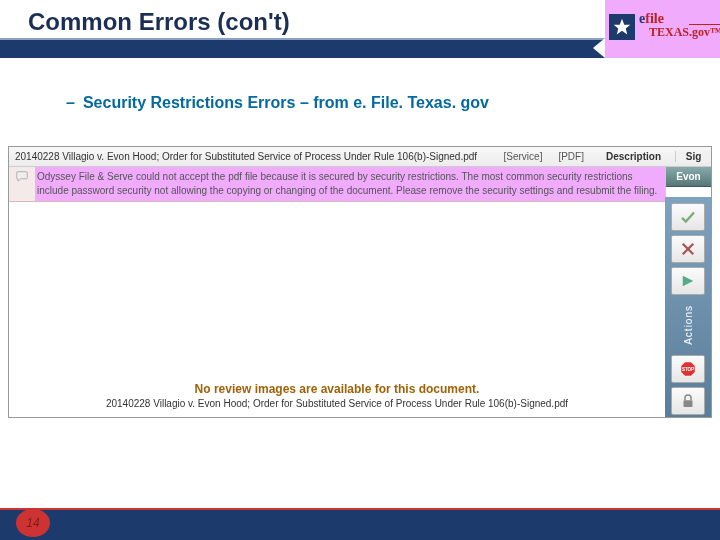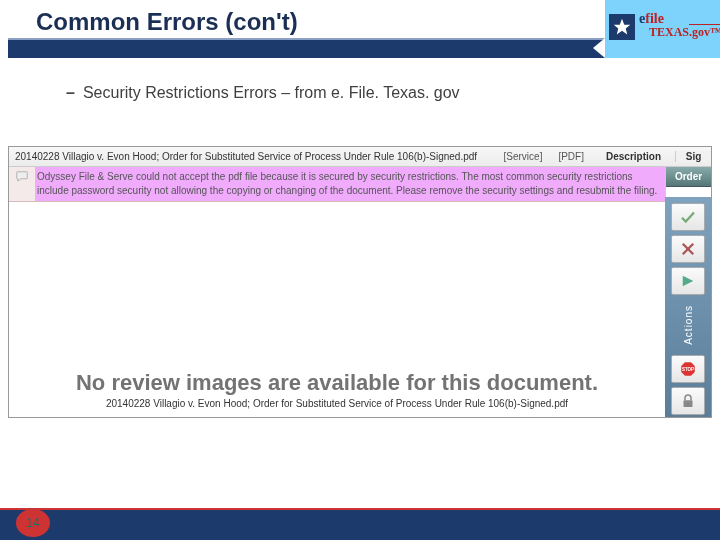--- a/index.html
+++ b/index.html
@@ -1,40 +1,40 @@
 <!DOCTYPE html>
 <html><head>
 <meta charset="utf-8">
 <style>
   * { box-sizing: border-box; margin: 0; padding: 0; }
   html, body { width: 720px; height: 540px; font-family: Arial, Helvetica, sans-serif; background: #fff; overflow: hidden; }
 
   .slide { position: relative; width: 720px; height: 540px; }
 
   
-  .header { position: absolute; top: 0; left: 0; right: 0; height: 58px; margin-left: 8px; }
+  .header { position: absolute; top: 0; left: 0; right: 0; height: 58px; }
   .header-title { position: absolute; top: 8px; left: 28px; font-size: 24px; color: #1b2f55; font-weight: 600; }
   .header-band { position: absolute; left: 0; right: 0; top: 38px; height: 20px; background: #1d3a6d; border-top: 2px solid #8aa1c5; }
 
   
-  .logo-wrap { position: absolute; top: 0; right: 0; width: 115px; height: 58px; background: #7dd3fc; z-index: 5; }
+  .logo-wrap { position: absolute; top: 0; right: 0; width: 115px; height: 58px; background: #f0abfc; z-index: 5; }
   .logo-wrap::before { content:""; position:absolute; left:-12px; top:38px; width:0; height:0; border-top:10px solid transparent; border-bottom:10px solid transparent; border-right:12px solid #fff; }
   .logo-star { position:absolute; left:4px; top:14px; width:26px; height:26px; background:#1d3a6d; display:flex; align-items:center; justify-content:center; }
   .logo-star svg { width:18px; height:18px; }
   .logo-txt { position:absolute; left:34px; top:12px; font-family: Georgia, serif; line-height:1; }
   .logo-txt .l1 { font-size:14px; color:#b22; font-weight:bold; }
   .logo-txt .l1 span.blue { color:#1d3a6d; }
   .logo-txt .l2 { font-size:12px; color:#b22; font-weight:bold;margin-left:10px; }
   .logo-txt .l2 span.gov { color:#b22; font-size:12px; border-top:1px solid #b22; }
 
   
   .bullets { position:absolute; top:74px; left:30px; right:30px; }
   .b1 { font-size:20px; color:#222; }
   .b1::before { content:"•"; color:#222; margin-right:10px; }
-  .b2 { font-size:16px; color:#404040; font-weight:normal; margin-top:10px; margin-left:36px; }
+  .b2 { font-size:16px; color:#0369a1; font-weight:bold; margin-top:20px; margin-left:36px; }
   .b2::before { content:"–"; margin-right:8px; font-weight:bold; }
 
   
   .shot { position:absolute; top:146px; left:8px; width:704px; height:272px; border:1px solid #999; font-size:10px; color:#333; background:#fff; }
 
   .shot-top { display:flex; align-items:center; height:20px; border-bottom:1px solid #ccc; background: linear-gradient(#f7f7f7,#ececec); }
   .shot-file { flex:1; padding:0 6px; font-size:10px; color:#333; white-space:nowrap; overflow:hidden; text-overflow:ellipsis; }
   .shot-tag { padding:0 8px; color:#555; font-size:10px; }
   .shot-desc { padding:0 14px; text-align:center; font-weight:bold; color:#333; }
   .shot-sig { width:36px; text-align:center; border-left:1px solid #ccc; font-weight:bold; color:#333; background:#f1f1f1; }
@@ -45,26 +45,26 @@
   .shot-err { flex:1; background:#f0abfc; color:#555; font-size:10px; line-height:1.35; padding:3px 6px 4px 2px; border-bottom:1px solid #d9b9b9; }
   .shot-side { width:46px; display:flex; flex-direction:column; border-left:1px solid #ccc; }
   .shot-copy { height:20px; background: linear-gradient(#8aa,#577); color:#fff; font-size:10px; font-weight:bold; display:flex; align-items:center; justify-content:center; border-bottom:1px solid #456; }
 
   .action-rail { position:absolute; right:0; top:50px; width:46px; bottom:0; background: linear-gradient(#7fa3bf,#5a7d99); display:flex; flex-direction:column; align-items:center; padding-top:4px; }
   .action-btn { width:34px; height:30px; background: linear-gradient(#fbfbfb,#e6e6e6); border:1px solid #aaa; border-radius:2px; margin:2px 0; display:flex; align-items:center; justify-content:center; color:#666; }
   .action-btn svg { width:18px; height:18px; }
   .action-label { writing-mode: vertical-rl; transform: rotate(180deg); color:#fff; font-size:10px; margin:8px 0; letter-spacing:1px; }
 
   .no-review { position:absolute; left:0; right:46px; bottom:8px; text-align:center; }
-  .no-review .big { font-size:22px; font-weight:bold; color:#737373; }
+  .no-review .big { font-size:12px; font-weight:bold; color:#a16207; }
   .no-review .small { font-size:10px; color:#333; margin-top:2px; }
 
   
   .footer { position:absolute; left:0; right:0; bottom:0; height:32px; background:#1d3a6d; border-top:2px solid #cd3333; }
-  .page-num { position:absolute; left:20px; bottom:8px; width:26px; height:18px; color:#0f766e; font-size:12px; display:flex; align-items:center; justify-content:center; z-index:3; }
+  .page-num { position:absolute; left:20px; bottom:8px; width:26px; height:18px; color:#7f1d1d; font-size:12px; display:flex; align-items:center; justify-content:center; z-index:3;font-style:italic; }
   .page-dot { position:absolute; left:16px; bottom:3px; width:34px; height:28px; background:#cd3333; border-radius:50% 50% 50% 50%; z-index:2; }
 </style>
 </head>
 <body>
 
 <div class="slide">
 
   <div class="header">
     <div class="header-title">Common Errors (con't)</div>
     <div class="header-band"></div>
@@ -96,21 +96,21 @@
     </div>
 
     <div class="shot-err-row">
       <div class="shot-bubble">
         <svg viewBox="0 0 24 24">
             <path d="M4 3h16a1 1 0 0 1 1 1v10a1 1 0 0 1-1 1H10l-5 4v-4H4a1 1 0 0 1-1-1V4a1 1 0 0 1 1-1z" fill="#eee" stroke="#888" stroke-width="1"></path>
           </svg>
       </div>
       <div class="shot-err">Odyssey File &amp; Serve could not accept the pdf file because it is secured by security restrictions.  The most common security restrictions include password security not allowing the copying or changing of the document.  Please remove the security settings and resubmit the filing.</div>
       <div class="shot-side">
-        <div class="shot-copy">Order</div>
+        <div class="shot-copy">Evon</div>
       </div>
     </div>
 
     <div class="action-rail">
       <div class="action-btn">
         <svg viewBox="0 0 24 24">
             <polyline points="4,13 9,18 20,6" fill="none" stroke="#7a7" stroke-width="3"></polyline>
           </svg>
       </div>
       <div class="action-btn">

